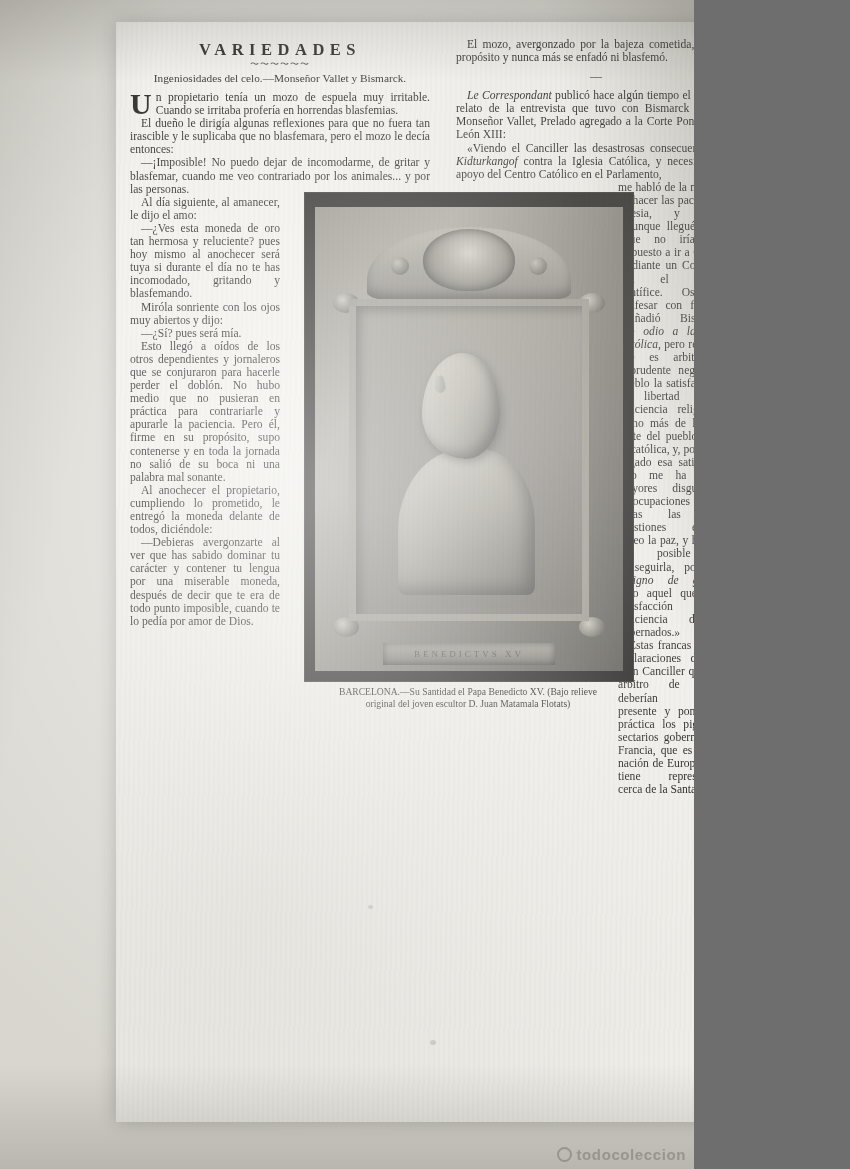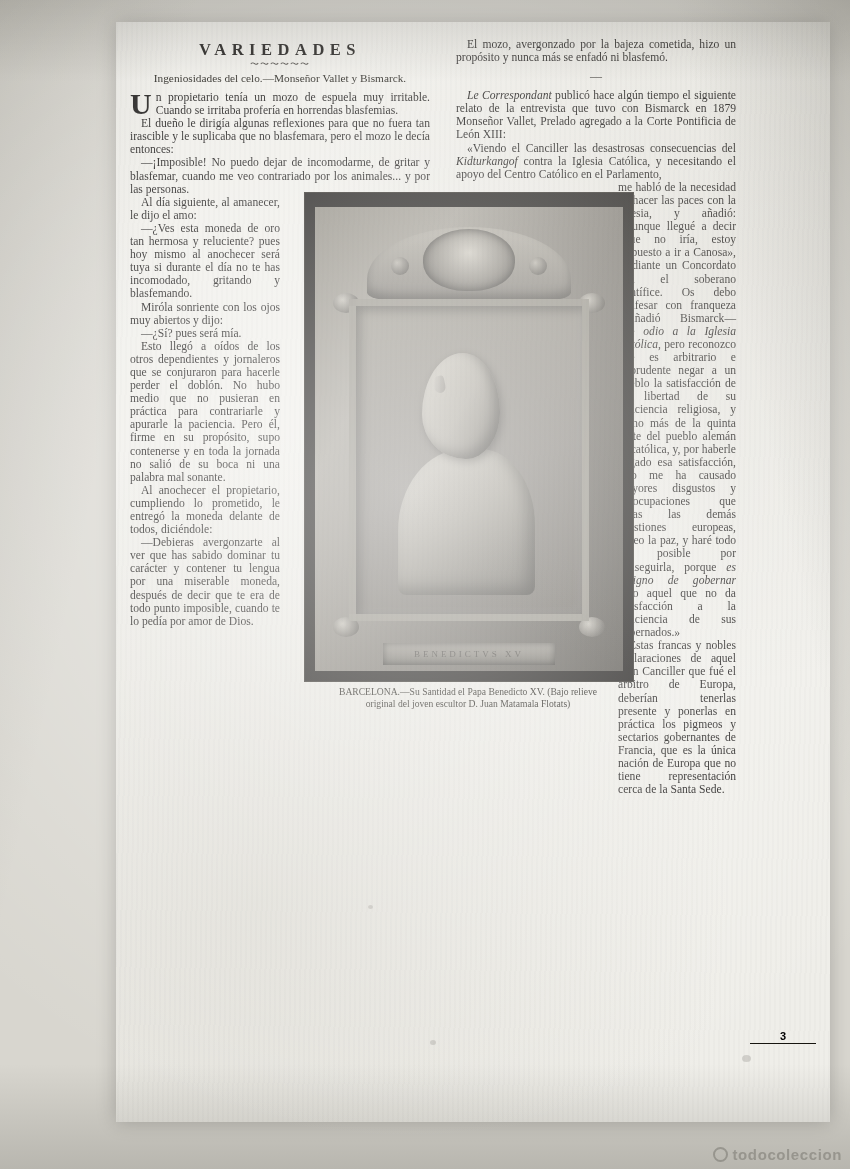--- a/index.html
+++ b/index.html
@@ -1,20 +1,20 @@
 <!DOCTYPE html>
 <html lang="es"><head>
 <meta charset="utf-8">
 <style>
   html,body{margin:0;padding:0;background:#6e6e6e;}
   body{font-family:"Liberation Serif", serif;}
 
   .page{
     position:relative;
-    width:850px;height:1169px;
+    width:694px;height:1169px;
     background:#d8d6cf;
     overflow:hidden;
   }
   
   .page::before{
     content:"";position:absolute;inset:0;
     background:
       radial-gradient(ellipse 120% 90% at 48% 42%, rgba(255,255,255,.55) 0%, rgba(255,255,255,0) 62%),
       linear-gradient(102deg, rgba(120,118,110,.22) 0%, rgba(255,255,255,0) 18%),
       linear-gradient(258deg, rgba(120,118,110,.30) 0%, rgba(255,255,255,0) 16%),

